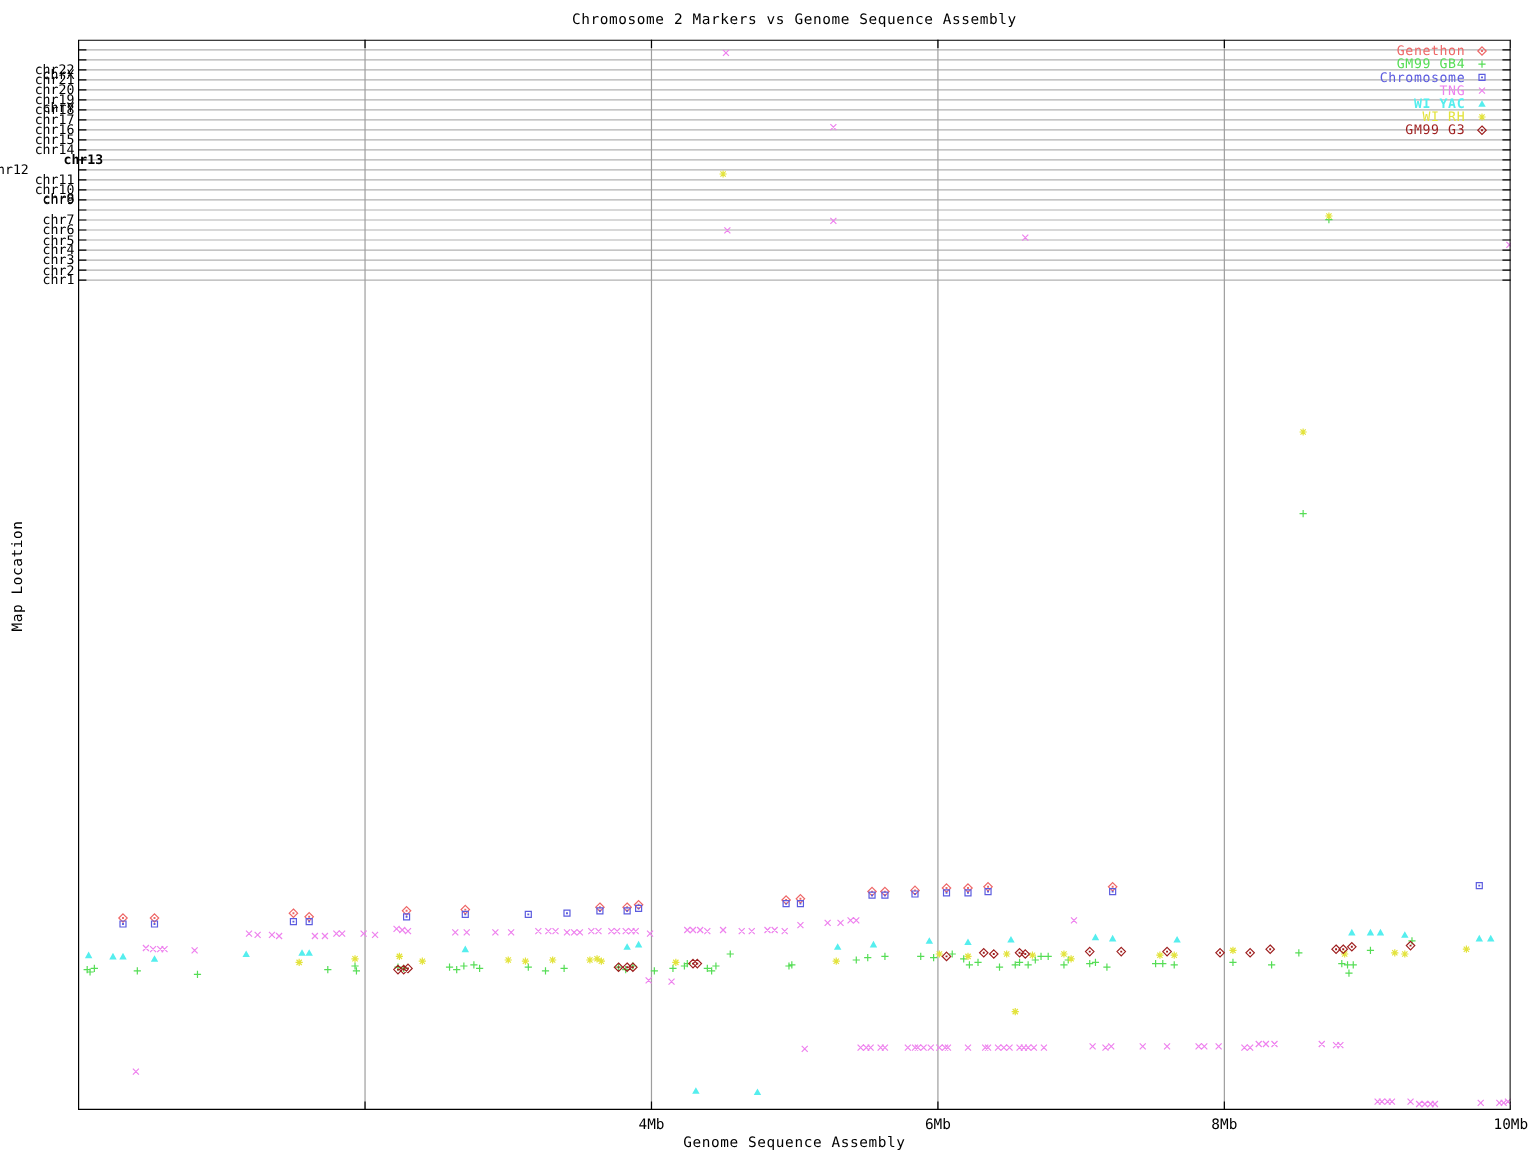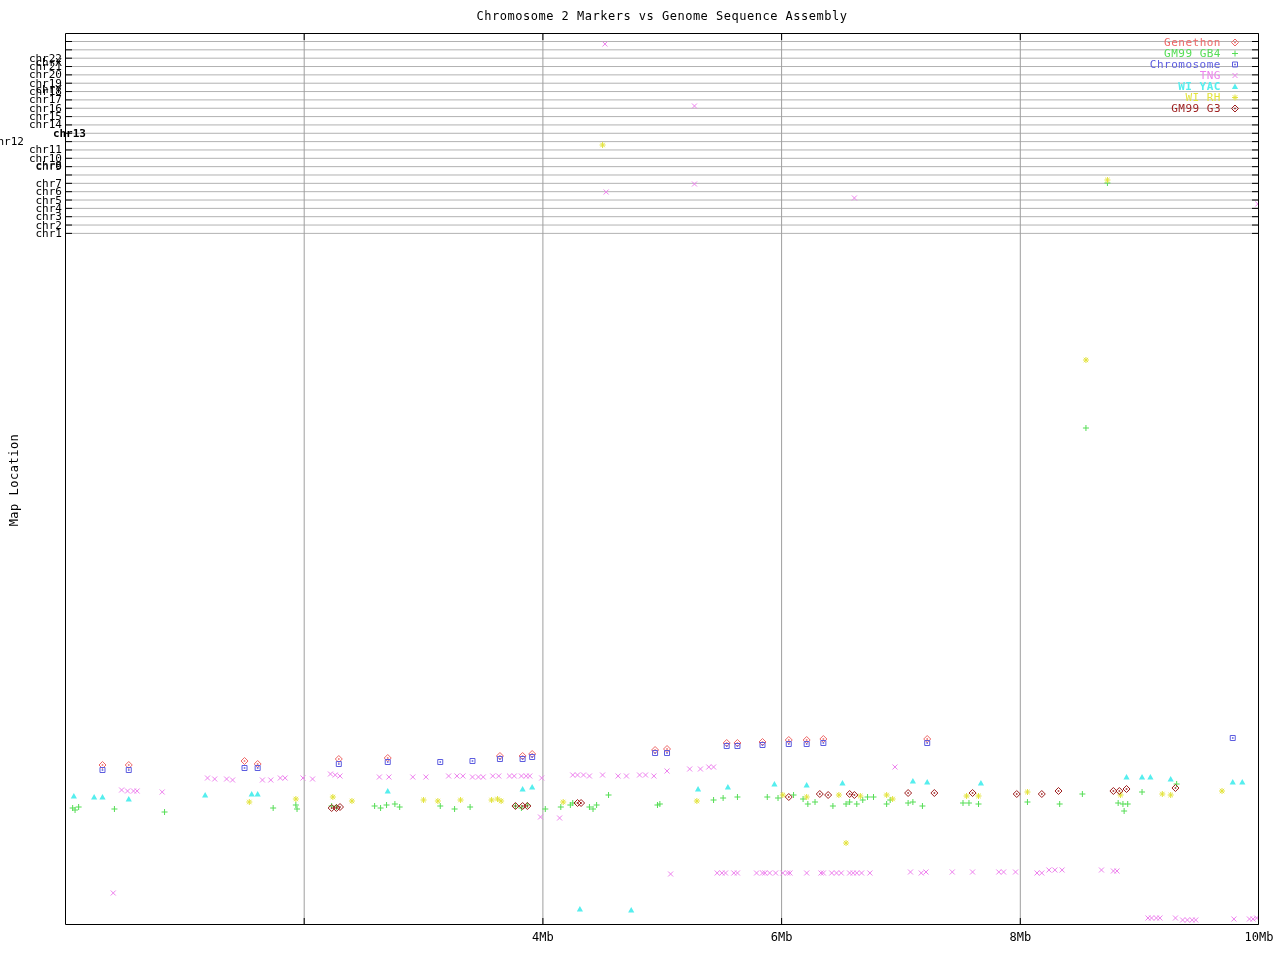--- a/index.html
+++ b/index.html
@@ -69,20 +69,21 @@
       <div class="ytick" style="right: 1218px; top: 228.889px;">chr1</div>
     </div>
   <div id="x-labels">
       <div class="xtick" style="left: 264.2px; top: 965px;">2Mb</div>
       <div class="xtick" style="left: 502.9px; top: 931px;">4Mb</div>
       <div class="xtick" style="left: 741.6px; top: 931px;">6Mb</div>
       <div class="xtick" style="left: 980.3px; top: 931px;">8Mb</div>
       <div class="xtick" style="left: 1219px; top: 931px;">10Mb</div>
     </div>
 
+  <div id="xlabel" class="abs">Genome Sequence Assembly</div>
   <div id="ylabel" class="abs">Map Location</div>
 
   <div id="legend">
       <div class="legend-row">
         <span style="color: rgb(238, 102, 102); margin-left: 40px;">Genethon</span>
         <svg width="14" height="11">
           <path d="M7,2L10.5,5.5L7,9L3.5,5.5z" stroke="#ee6666" fill="none" stroke-width="1"></path>
           <path d="M6.2,4.7h1.6v1.6h-1.6z" fill="#ee6666"></path>
         </svg>
       </div>

